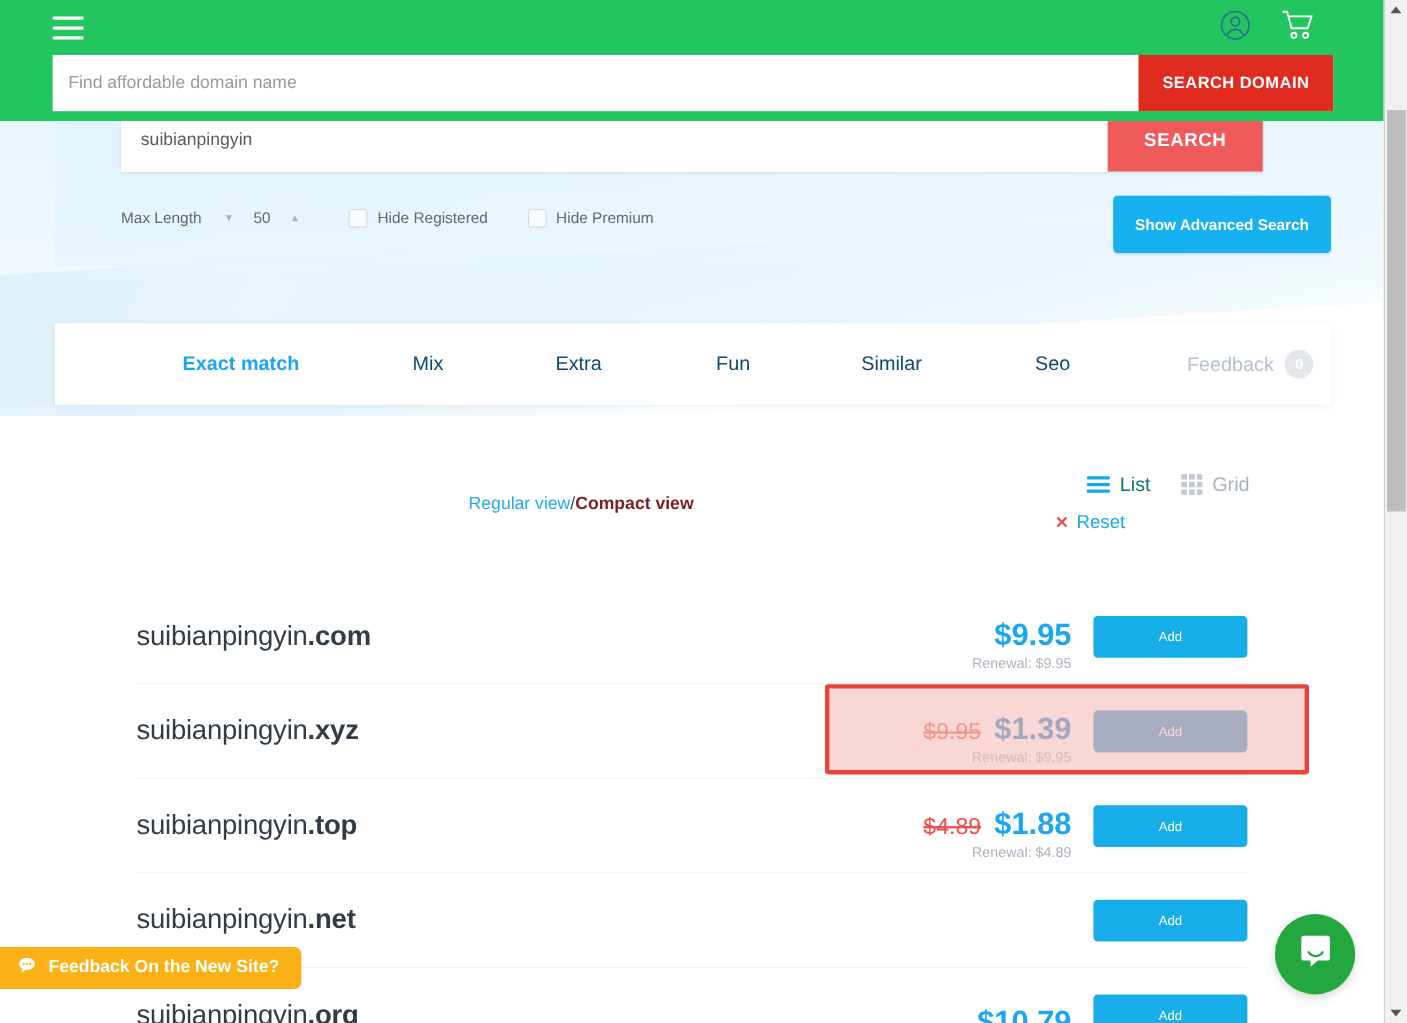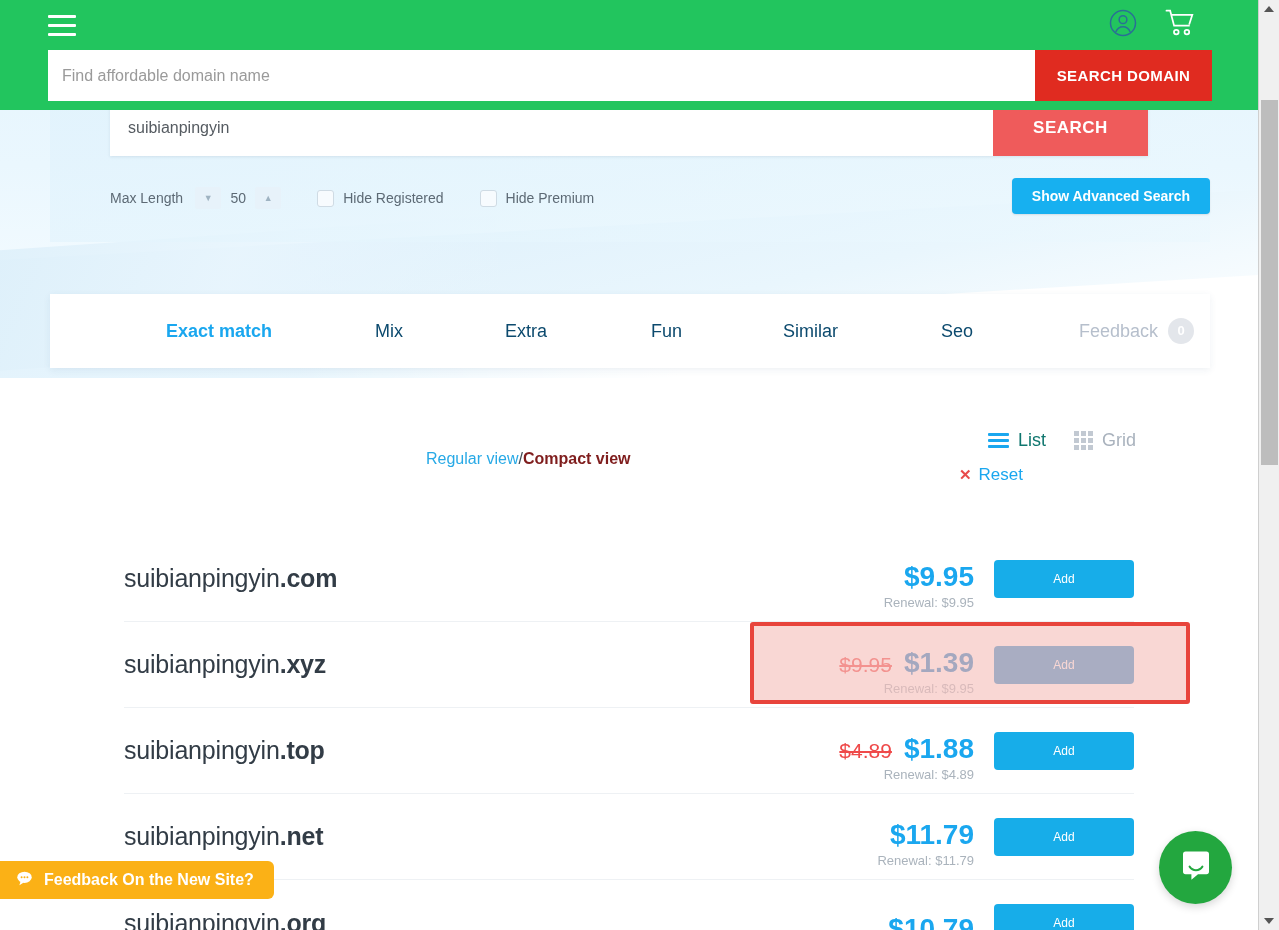--- a/index.html
+++ b/index.html
@@ -91,21 +91,21 @@
     flex: 1;
     background: #ffffff;
     border: none;
     outline: none;
     font-family: "Liberation Sans", sans-serif;
     font-size: 16px;
     color: #555b61;
     padding: 0 18px;
   }
   .sp-searchbtn {
-    width: 155px;
+    width: 141px;
     background: #ef5b5b;
     color: #ffffff;
     border: none;
     font-family: "Liberation Sans", sans-serif;
     font-size: 17px;
     font-weight: bold;
     letter-spacing: .5px;
     cursor: pointer;
   }
   .sp-filters {
@@ -147,21 +147,21 @@
     width: 17px; height: 17px;
     border: 1px solid #cfdbe4;
     background: #f7fbfe;
     border-radius: 3px;
     margin-right: 9px;
   }
   .chklabel { font-size: 14px; color: #5d6a75; }
   .adv-btn {
     position: absolute;
     right: 0; top: 178px;
-    height: 36px;
+    height: 52px;
     padding: 0 20px;
     background: #17b0f0;
     color: #fff;
     border: none;
     border-radius: 4px;
     font-size: 14px;
     font-weight: bold;
     cursor: pointer;
     box-shadow: 0 1px 2px rgba(0,0,0,.10);
   }
@@ -598,24 +598,20 @@
             </div>
             <div class="renewal">Renewal: $4.89</div>
           </span>
           <button class="addbtn">Add</button>
         </span>
       </div>
 
       <div class="row">
         <span class="dname"><span>suibianpingyin</span><b>.net</b></span>
         <span class="rowright">
-          <span class="priceblock">
-            <div class="price-only">$11.79</div>
-            <div class="renewal">Renewal: $11.79</div>
-          </span>
           <button class="addbtn">Add</button>
         </span>
       </div>
 
       <div class="row">
         <span class="dname"><span>suibianpingyin</span><b>.org</b></span>
         <span class="rowright">
           <span class="priceblock">
             <div class="price-only">$10.79</div>
           </span>

